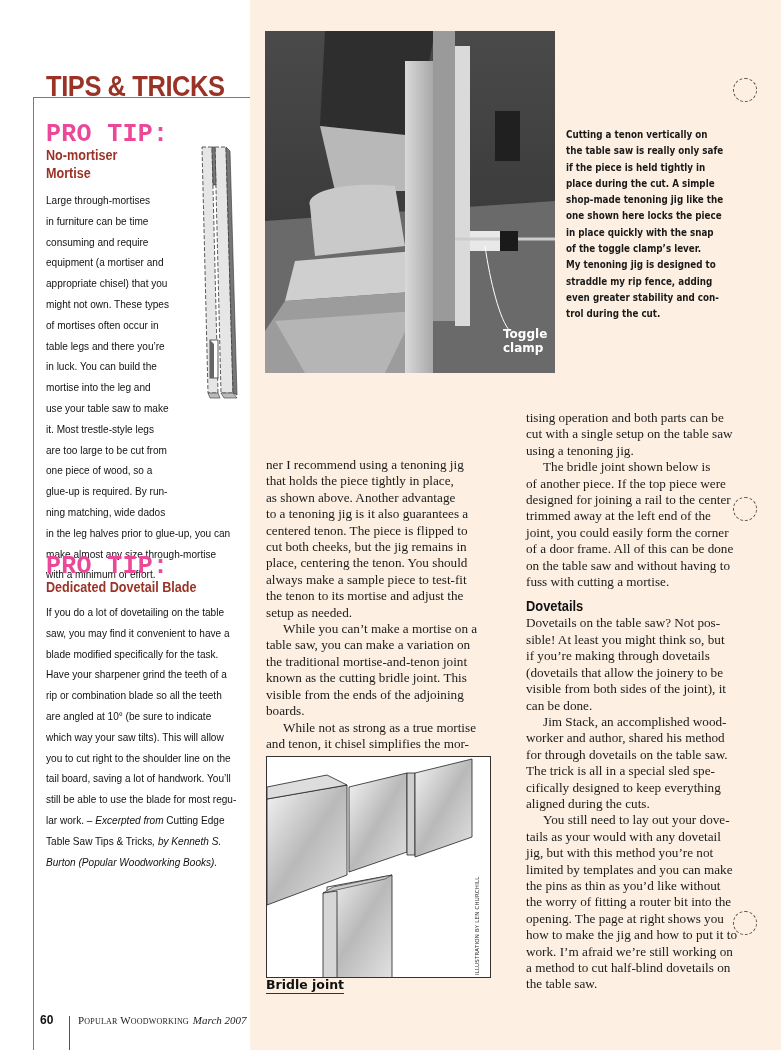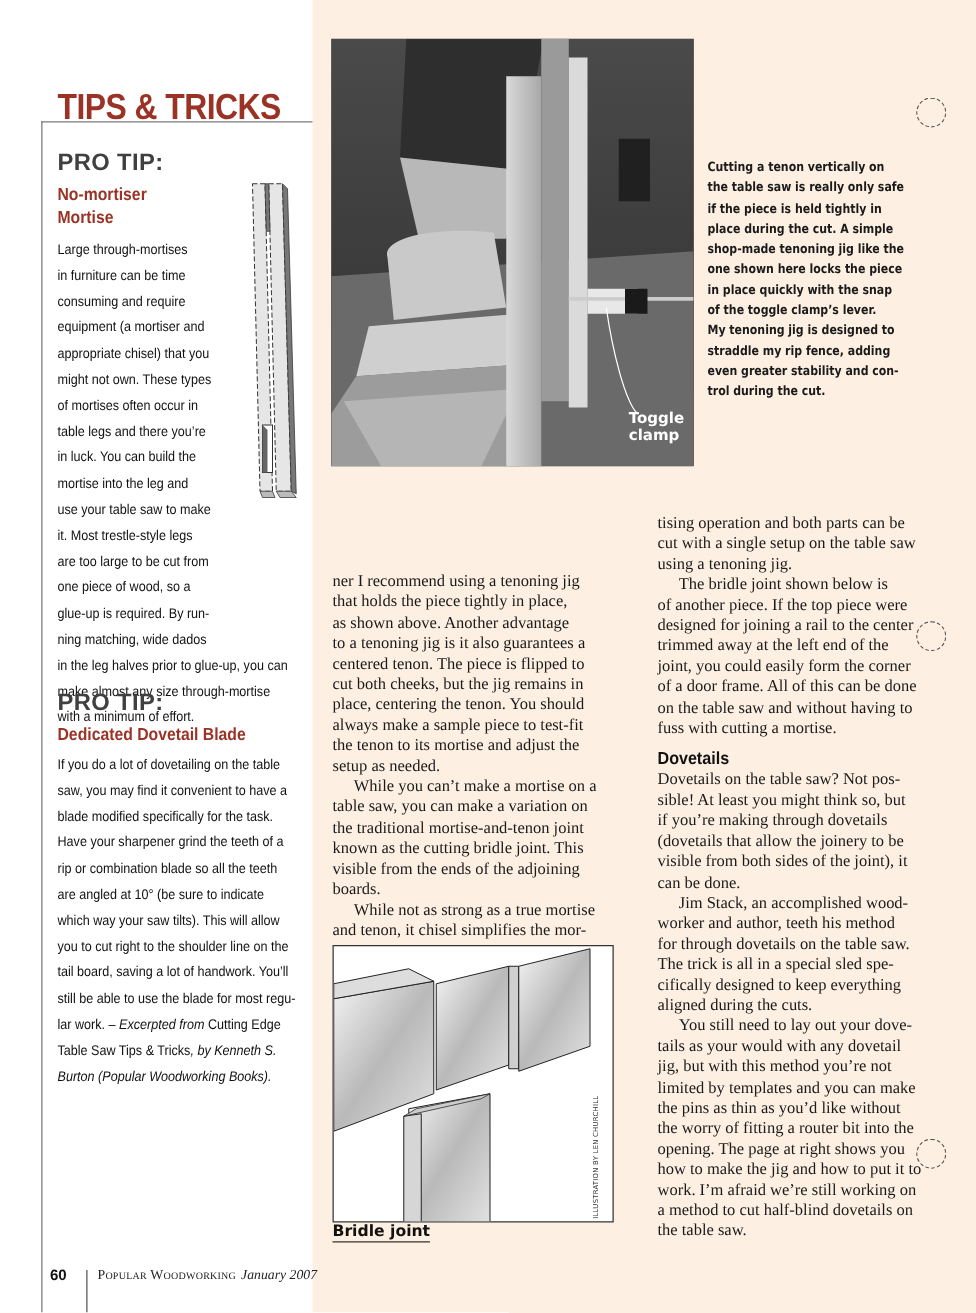--- a/index.html
+++ b/index.html
@@ -14,22 +14,22 @@
     font-family: "Liberation Sans", sans-serif; font-weight: bold;
     font-size: 29px; letter-spacing: -0.5px; color: #9a3326;
     transform: scaleX(0.88); transform-origin: left top;
   }
   .tip-box {
     position: absolute; left: 33px; top: 97px; width: 217px; height: 953px;
     border-top: 1px solid #7a7a7a; border-left: 1px solid #7a7a7a;
   }
   .pro-tip-heading {
     position: absolute; left: 46px;
-    font-family: Liberation Sans, sans-serif; font-weight: 900;
-    font-size: 19px; color: #404040; letter-spacing: 0.3px;
+    font-family: Liberation Mono, monospace; font-weight: 900;
+    font-size: 25px; color: #ec4899; letter-spacing: 0.3px;
   }
   .pro-tip-sub {
     position: absolute; left: 46px;
     font-family: "Liberation Sans", sans-serif; font-weight: bold;
     font-size: 14px; line-height: 18px; color: #9a3326;
     transform: scaleX(0.9); transform-origin: left top;
   }
   .tip-text {
     position: absolute; left: 46px;
     font-family: "Liberation Sans", sans-serif;
@@ -146,21 +146,21 @@
   <span class="line">tail board, saving a lot of handwork. You’ll</span>
   <span class="line">still be able to use the blade for most regu-</span>
   <span class="line"><span>lar work. – </span><i>Excerpted from</i><span> Cutting Edge</span></span>
   <span class="line"><span>Table Saw Tips &amp; Tricks</span><i>, by Kenneth S.</i></span>
   <span class="line"><i>Burton (Popular Woodworking Books).</i></span>
 </div>
 
 <div class="footer-page">60</div>
 <div class="footer-rule"></div>
 <div class="footer-mag">
-  <span class="sc">Popular Woodworking</span><i>January 2007</i>
+  <span class="sc">Popular Woodworking</span><i>March 2007</i>
 </div>
 
 <div class="photo">
   <svg width="290" height="342" viewBox="0 0 290 342">
     <defs>
       <linearGradient id="bg" x1="0" y1="0" x2="0" y2="1">
         <stop offset="0" stop-color="#4a4a4a"></stop>
           <stop offset="0.6" stop-color="#3a3a3a"></stop>
           <stop offset="1" stop-color="#5a5a5a"></stop>
       </linearGradient>
@@ -241,21 +241,21 @@
     <span class="line">fuss with cutting a mortise.</span>
     <span class="line" style="height: 7px;"></span>
     <span class="sub-heading">Dovetails</span>
     <span class="line">Dovetails on the table saw? Not pos-</span>
     <span class="line">sible! At least you might think so, but</span>
     <span class="line">if you’re making through dovetails</span>
     <span class="line">(dovetails that allow the joinery to be</span>
     <span class="line">visible from both sides of the joint), it</span>
     <span class="line">can be done.</span>
     <span class="line indent">Jim Stack, an accomplished wood-</span>
-    <span class="line">worker and author, teeth his method</span>
+    <span class="line">worker and author, shared his method</span>
     <span class="line">for through dovetails on the table saw.</span>
     <span class="line">The trick is all in a special sled spe-</span>
     <span class="line">cifically designed to keep everything</span>
     <span class="line">aligned during the cuts.</span>
     <span class="line indent">You still need to lay out your dove-</span>
     <span class="line">tails as your would with any dovetail</span>
     <span class="line">jig, but with this method you’re not</span>
     <span class="line">limited by templates and you can make</span>
     <span class="line">the pins as thin as you’d like without</span>
     <span class="line">the worry of fitting a router bit into the</span>

